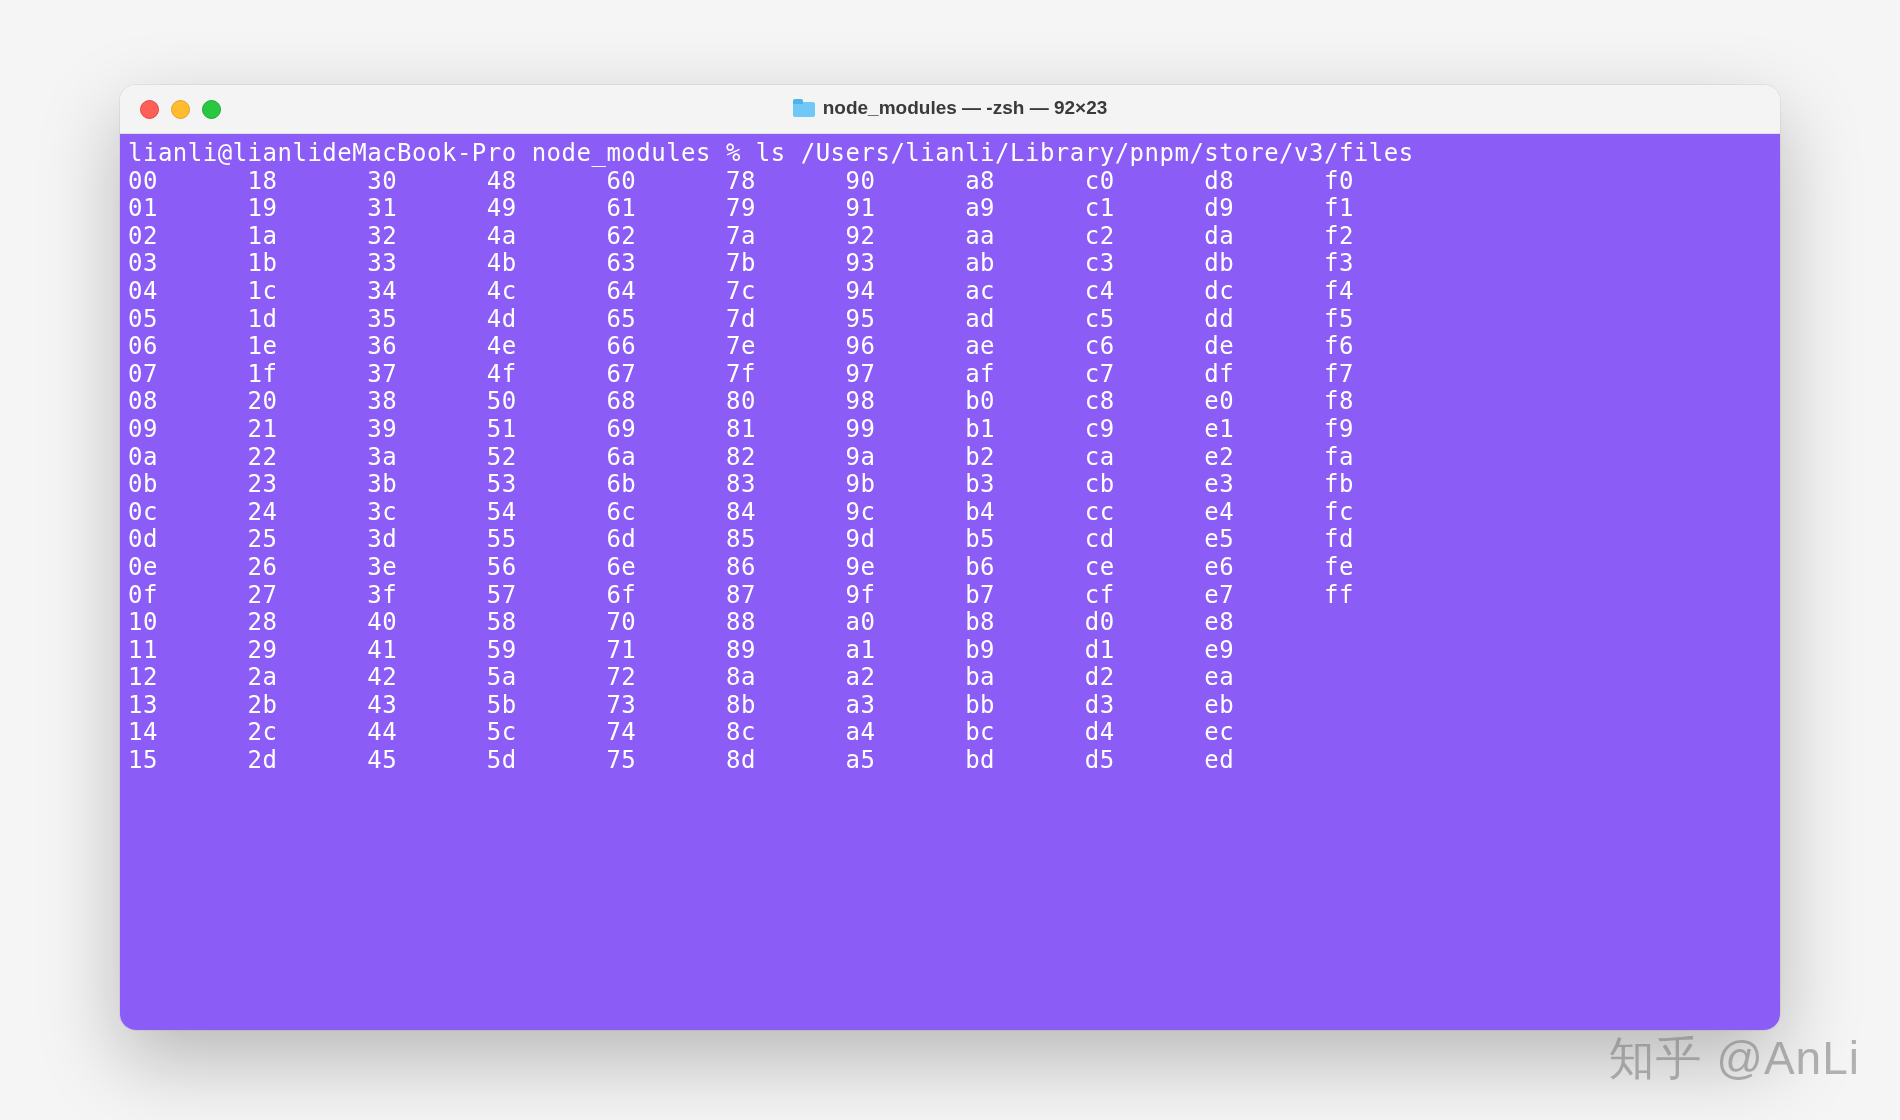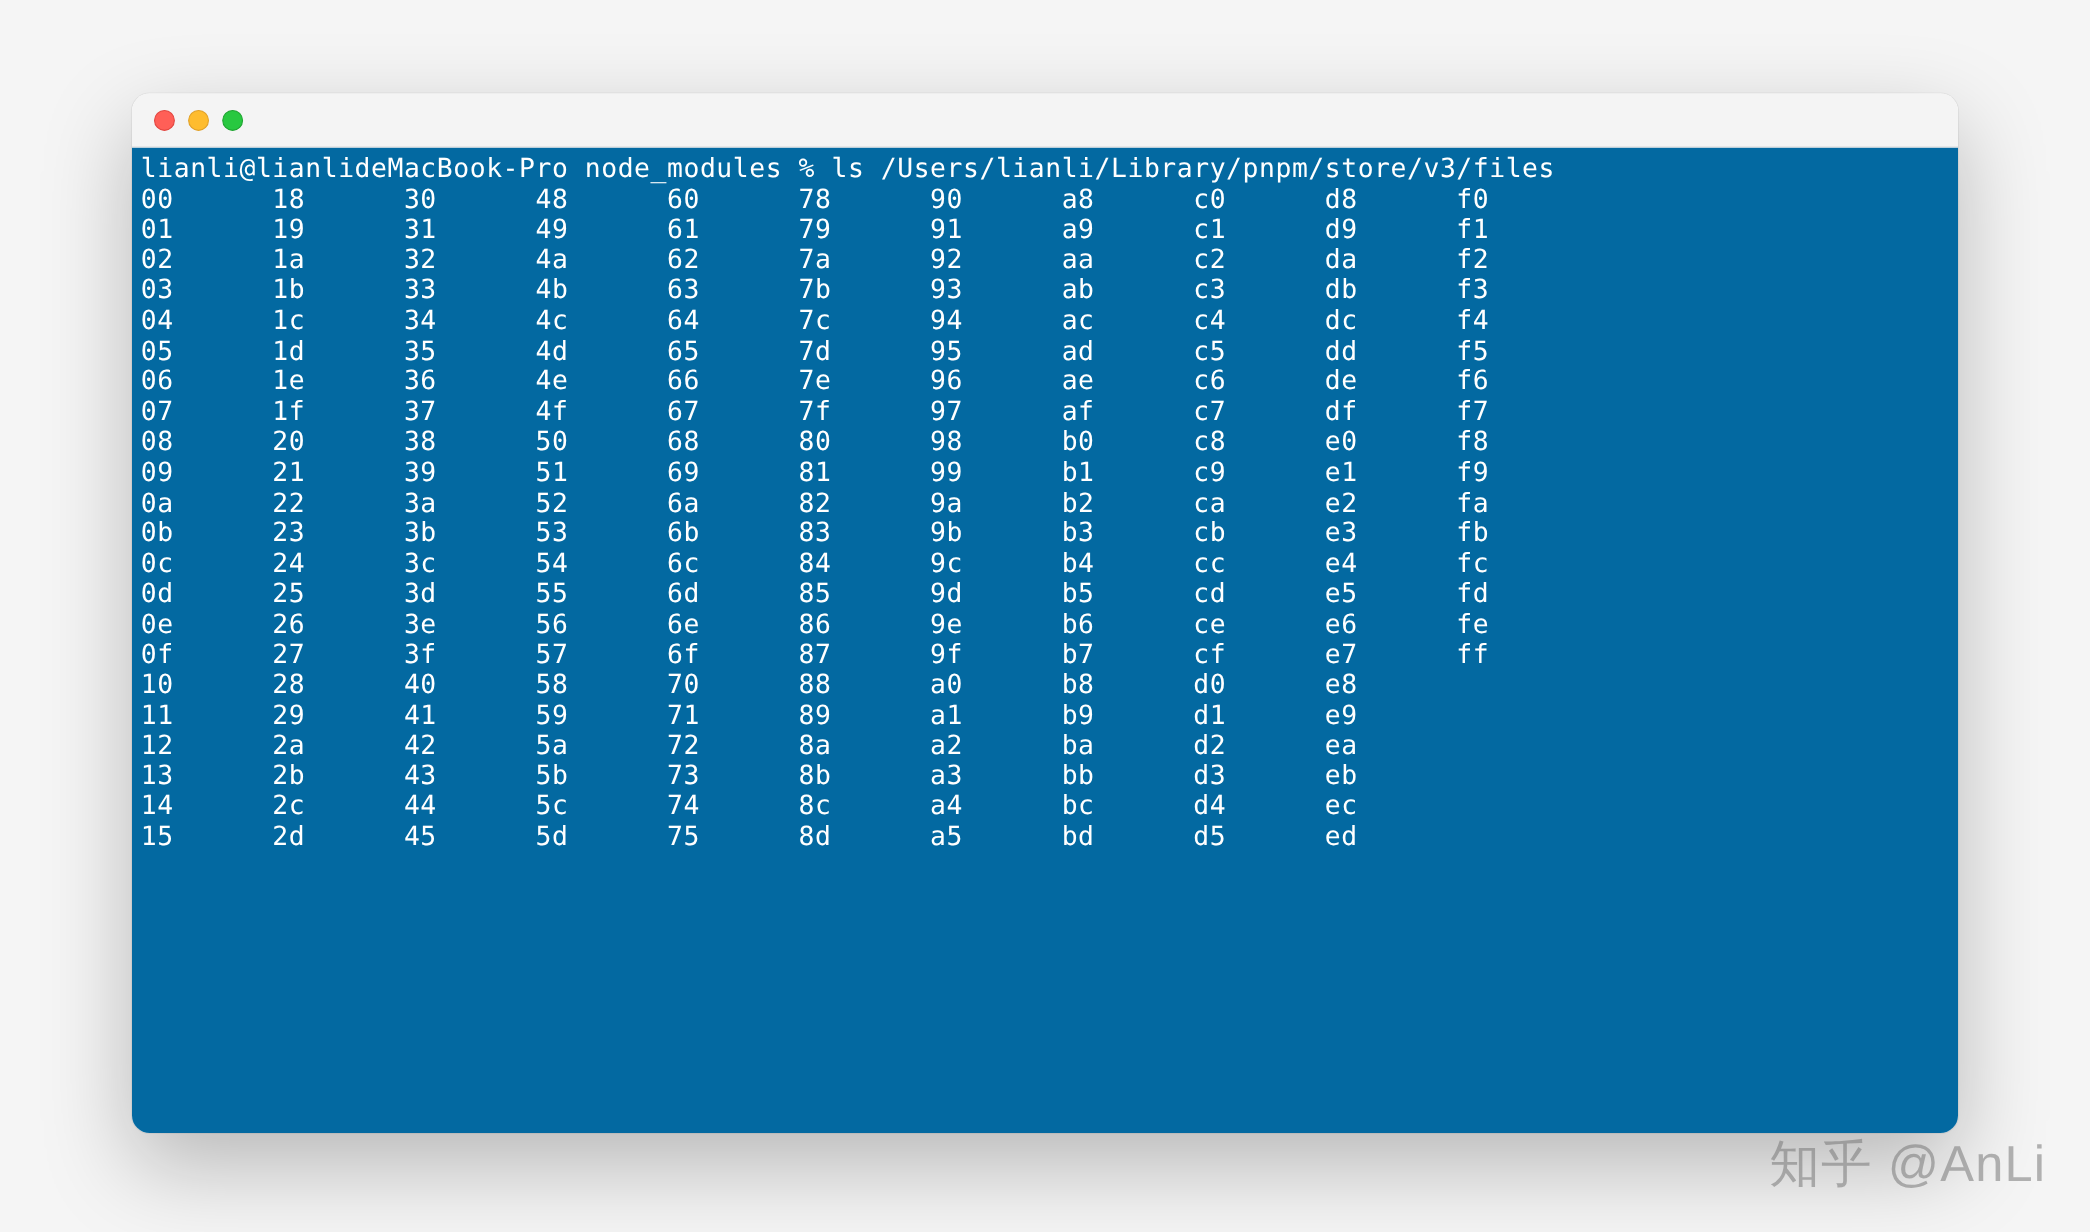--- a/index.html
+++ b/index.html
@@ -82,21 +82,21 @@
     content: "";
     position: absolute;
     left: 0; top: 0;
     width: 10px; height: 5px;
     background: #4fb3e8;
     border-radius: 2px 2px 0 0;
   }
 
   .terminal-body {
     flex: 1 1 auto;
-    background: #0369a1;
+    background: #8b5cf6;
     color: #ffffff;
     font-family: "SF Mono", "Menlo", "Consolas", monospace;
     font-size: 24px;
     line-height: 1.15;
     padding: 6px 8px 0 8px;
     white-space: pre;
     overflow: hidden;
     letter-spacing: 0.5px;
   }
 
@@ -116,20 +116,26 @@
 <body>
 
 <div class="window">
 
   <div class="titlebar">
     <div class="traffic-lights">
       <div class="tl red"></div>
       <div class="tl yellow"></div>
       <div class="tl green"></div>
     </div>
+    <div class="title-wrap">
+      <span class="title-inner">
+        <span class="folder-icon"></span>
+        <span>node_modules — -zsh — 92×23</span>
+      </span>
+    </div>
   </div>
 
   <div class="terminal-body" id="terminal-body">lianli@lianlideMacBook-Pro node_modules % ls /Users/lianli/Library/pnpm/store/v3/files
 00      18      30      48      60      78      90      a8      c0      d8      f0
 01      19      31      49      61      79      91      a9      c1      d9      f1
 02      1a      32      4a      62      7a      92      aa      c2      da      f2
 03      1b      33      4b      63      7b      93      ab      c3      db      f3
 04      1c      34      4c      64      7c      94      ac      c4      dc      f4
 05      1d      35      4d      65      7d      95      ad      c5      dd      f5
 06      1e      36      4e      66      7e      96      ae      c6      de      f6

